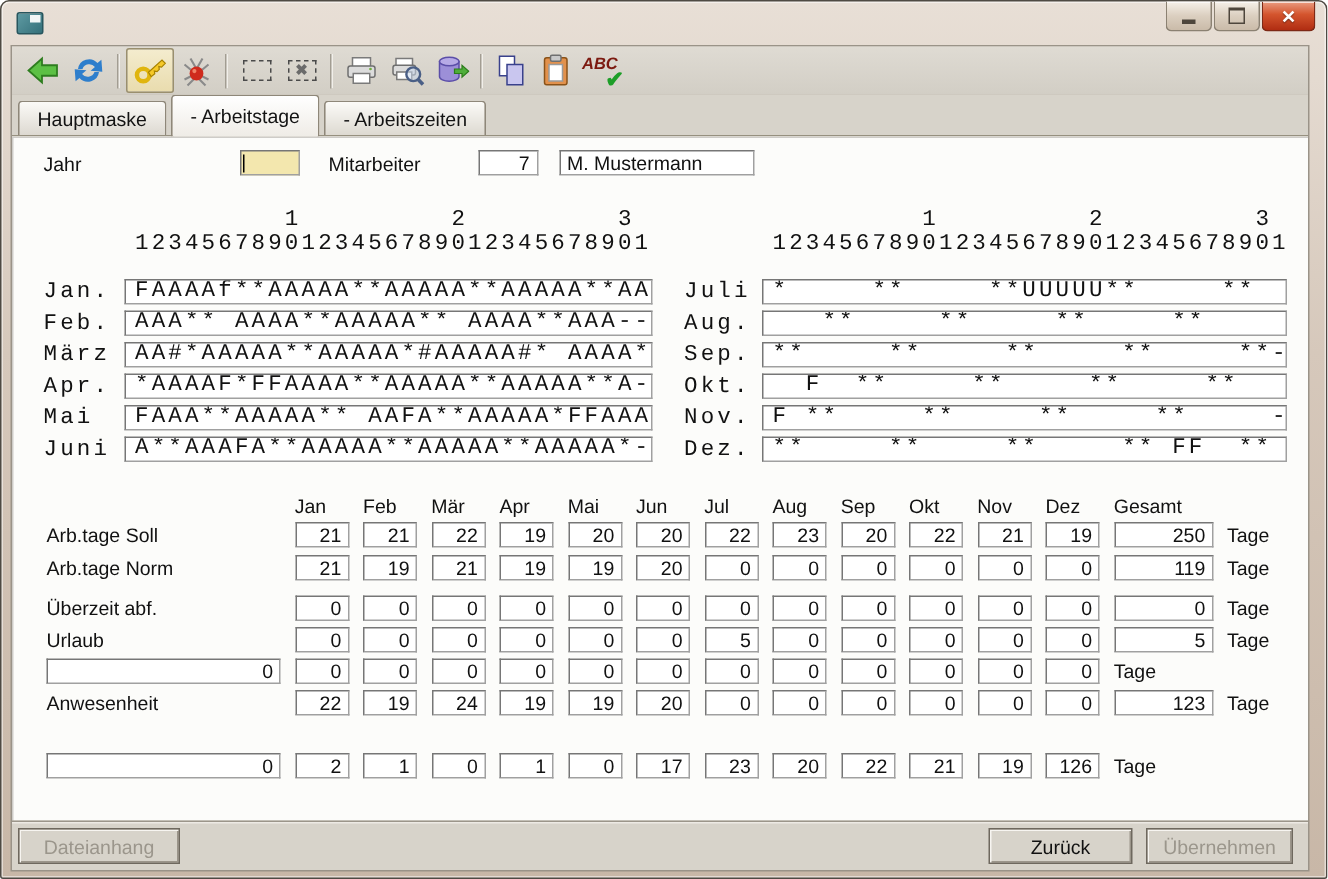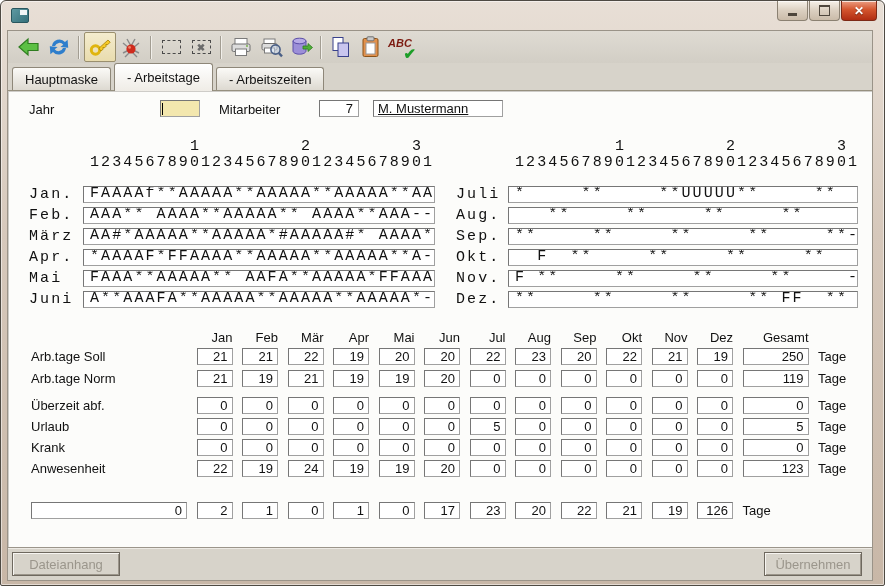--- a/index.html
+++ b/index.html
@@ -63,21 +63,21 @@
   .cal-row.left .cal-label{left:21px;}
   .cal-row.left .cal-field{left:75px;width:352px;}
   .cal-row.right .cal-label{left:448px;}
   .cal-row.right .cal-field{left:500px;width:350px;}
   .caret{display:inline-block;width:1px;height:12px;background:#000;vertical-align:middle;margin-left:1px;}
   
   .stats{position:absolute;top:238px;left:23px;}
   .trow{display:grid;grid-template-columns:156px repeat(12,36px) 66px 46px;column-gap:9.5px;
     align-items:center;height:17px;}
   .thead{height:16px;margin-bottom:3px;}
-  .thead .hcol{text-align:right;font-size:13px;color:#111;}
+  .thead .hcol{text-align:left;font-size:13px;color:#111;}
   .rlabel{font-size:13px;color:#111;white-space:nowrap;}
   .tcell{box-sizing:border-box;height:17px;background:#fff;border:1px solid #a0a0a0;
     border-top-color:#767676;border-left-color:#767676;font-size:13px;line-height:14px;
     text-align:right;padding:1px 4px 0 0;color:#111;}
   .unit{font-size:13px;color:#111;}
   .tgroup.g0 .trow{margin-bottom:5px;}
   .tgroup.g1{margin-top:10px;}
   .tgroup.g1 .trow{margin-bottom:4px;}
   .tgroup.g2{margin-top:25px;}
   
@@ -198,21 +198,21 @@
       <div class="tab">Hauptmaske</div>
       <div class="tab active">- Arbeitstage</div>
       <div class="tab">- Arbeitszeiten</div>
     </div>
 
     <div class="main">
       <span class="lab" style="left:21px;top:11px;">Jahr</span>
       <span class="field" style="left:152px;top:9px;width:40px;background:#f3e7ae;"><span class="caret"></span><span></span></span>
       <span class="lab" style="left:211px;top:11px;">Mitarbeiter</span>
       <span class="field" style="left:311px;top:9px;width:40px;text-align:right;padding:1px 5px 0 0;">7</span>
-      <span class="field" style="left:365px;top:9px;width:130px;padding:1px 0 0 4px;text-decoration:underline;">M. Mustermann</span>
+      <span class="field" style="left:365px;top:9px;width:130px;padding:1px 0 0 4px;">M. Mustermann</span>
 
       <span class="cal-header mono" style="left:82px;top:48px;">         1         2         3</span>
       <span class="cal-header mono" style="left:82px;top:64px;">1234567890123456789012345678901</span>
       <span class="cal-header mono" style="left:507px;top:48px;">         1         2         3</span>
       <span class="cal-header mono" style="left:507px;top:64px;">1234567890123456789012345678901</span>
 
       <div class="stats">
           <div class="trow thead">
             <span></span>
             <span class="hcol">Jan</span>
@@ -295,21 +295,20 @@
               <span class="tcell">5</span>
               <span class="tcell">0</span>
               <span class="tcell">0</span>
               <span class="tcell">0</span>
               <span class="tcell">0</span>
               <span class="tcell">0</span>
               <span class="tcell">5</span>
               <span class="unit">Tage</span>
             </div>
             <div class="trow">
-              <span class="rlabel">Krank</span>
               <span class="tcell">0</span>
               <span class="tcell">0</span>
               <span class="tcell">0</span>
               <span class="tcell">0</span>
               <span class="tcell">0</span>
               <span class="tcell">0</span>
               <span class="tcell">0</span>
               <span class="tcell">0</span>
               <span class="tcell">0</span>
               <span class="tcell">0</span>
@@ -400,16 +399,17 @@
           <span class="cal-field mono">F **     **     **     **     -</span>
         </div>
         <div class="cal-row right" style="top: 200px;">
           <span class="cal-label mono">Dez.</span>
           <span class="cal-field mono">**     **     **     ** FF  ** </span>
         </div>
       </div>
 
     <div class="bottombar">
       <div class="btn disabled" style="left:4px;width:108px;">Dateianhang</div>
+      <div class="btn" style="left:651px;width:96px;">Zurück</div>
       <div class="btn disabled" style="left:756px;width:98px;">Übernehmen</div>
     </div>
   </div>
 </div>
 
 </body></html>

